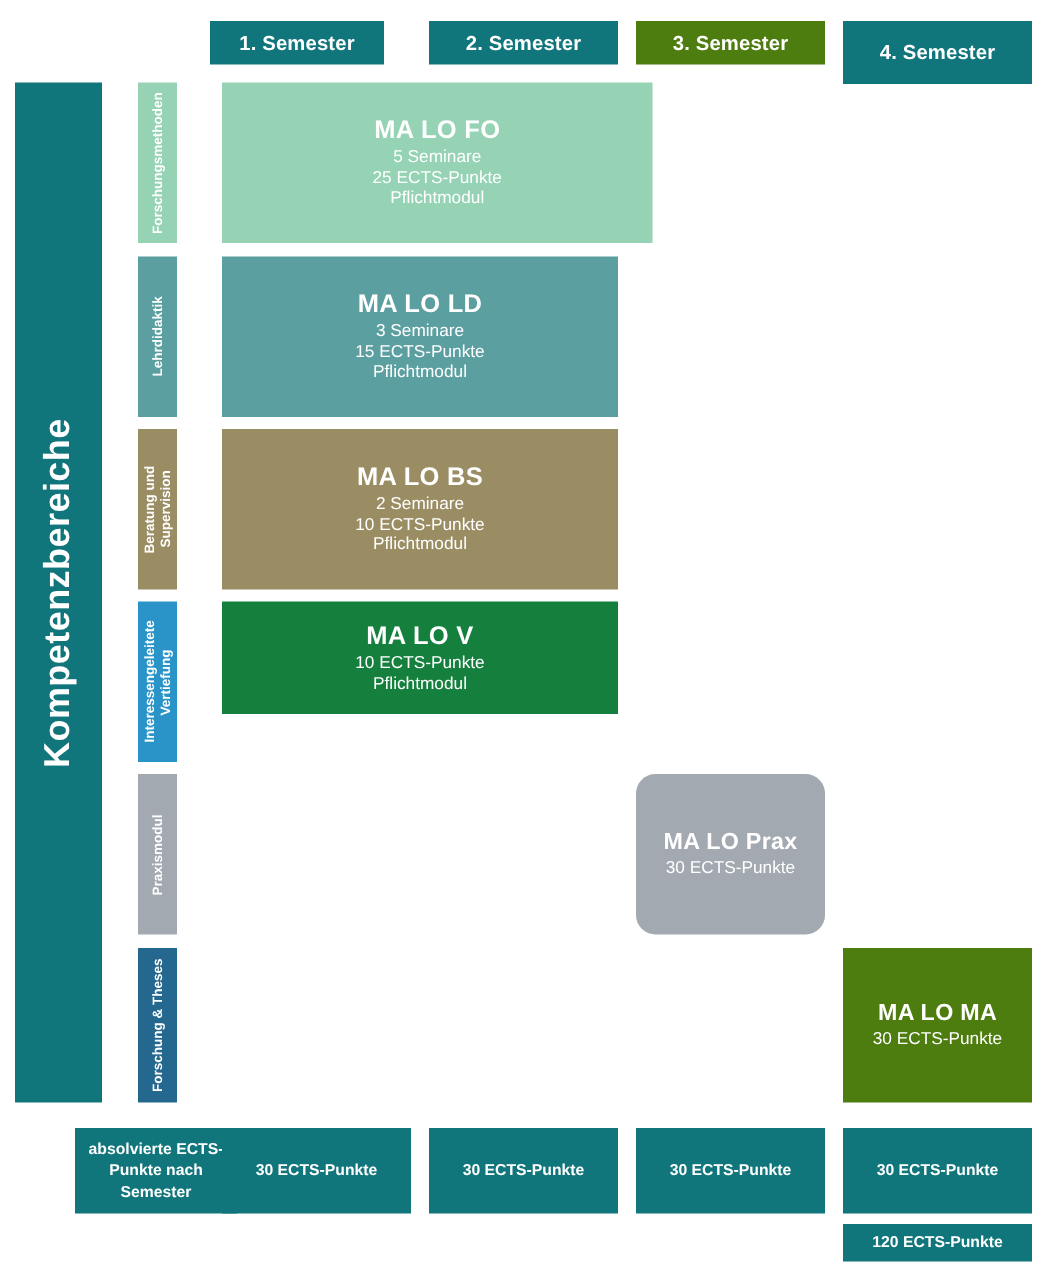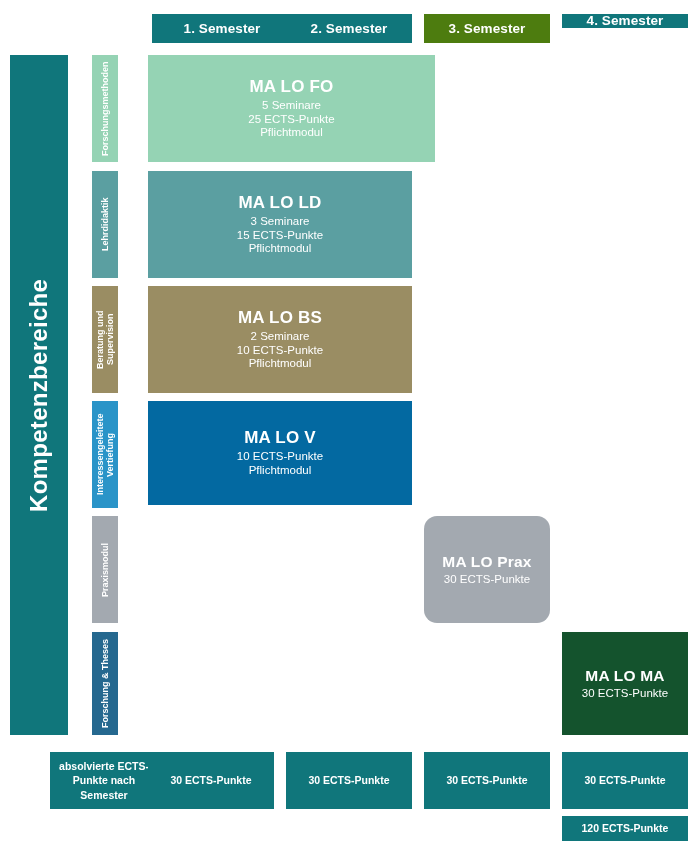--- a/index.html
+++ b/index.html
@@ -87,30 +87,30 @@
     font-weight: bold;
     line-height: 1.35;
   }
   .sum-chip.label { font-size: 10.5px; margin-left: 40px; }
 </style>
 </head>
 <body>
 
 <div id="canvas">
 
-  <div class="box sem-head" style="left:152px; top:14px; width:140px; height:29px; background:#10767b;align-items:center;">
+  <div class="box sem-head" style="left:140px; top:14px; width:116px; height:29px; background:#10767b;align-items:center;">
     <span>1. Semester</span>
   </div>
   <div class="box sem-head" style="left:286px; top:14px; width:126px; height:29px; background:#10767b;align-items:center;">
     <span>2. Semester</span>
   </div>
   <div class="box sem-head" style="left:424px; top:14px; width:126px; height:29px; background:#4d7c0f;">
     <span>3. Semester</span>
   </div>
-  <div class="box sem-head" style="left:562px; top:14px; width:126px; height:14px; background:#10767b;">
+  <div class="box sem-head" style="left:562px; top:14px; width:126px; height:42px; background:#10767b;">
     <span>4. Semester</span>
   </div>
 
   <div class="box komp-bar" style="left:10px; top:55px; width:58px; height:680px; background:#10767b;">
     <span>Kompetenzbereiche</span>
   </div>
 
   <div class="box cat-strip" style="left:92px; top:55px; width:26px; height:107px; background:#95d3b4;">
     <span>Forschungsmethoden</span>
   </div>
@@ -146,32 +146,32 @@
     <div class="mod-line">Pflichtmodul</div>
   </div>
 
   <div class="box" style="left:148px; top:286px; width:264px; height:107px; background:#9a8d63;">
     <div class="mod-title">MA LO BS</div>
     <div class="mod-line">2 Seminare</div>
     <div class="mod-line">10 ECTS-Punkte</div>
     <div class="mod-line">Pflichtmodul</div>
   </div>
 
-  <div class="box" style="left:148px; top:401px; width:264px; height:104px; background:#0369a1;">
+  <div class="box" style="left:148px; top:401px; width:264px; height:75px; background:#15803d;">
     <div class="mod-title">MA LO V</div>
     <div class="mod-line">10 ECTS-Punkte</div>
     <div class="mod-line">Pflichtmodul</div>
   </div>
 
   <div class="box mod-small" style="left:424px; top:516px; width:126px; height:107px; background:#a3a9b0;border-radius:13px;">
     <div class="mod-title">MA LO Prax</div>
     <div class="mod-line">30 ECTS-Punkte</div>
   </div>
 
-  <div class="box mod-small" style="left:562px; top:632px; width:126px; height:103px; background:#14532d;">
+  <div class="box mod-small" style="left:562px; top:632px; width:126px; height:103px; background:#4d7c0f;">
     <div class="mod-title">MA LO MA</div>
     <div class="mod-line">30 ECTS-Punkte</div>
   </div>
 
   <div class="box sum-chip label" style="left:10px; top:752px; width:108px; height:57px; background:#10767b; white-space:pre-line;">
     <span style="white-space:pre-line;">absolvierte ECTS-
 Punkte nach Semester</span>
   </div>
 
   <div class="box sum-chip" style="left:148px; top:752px; width:126px; height:57px; background:#10767b;">

